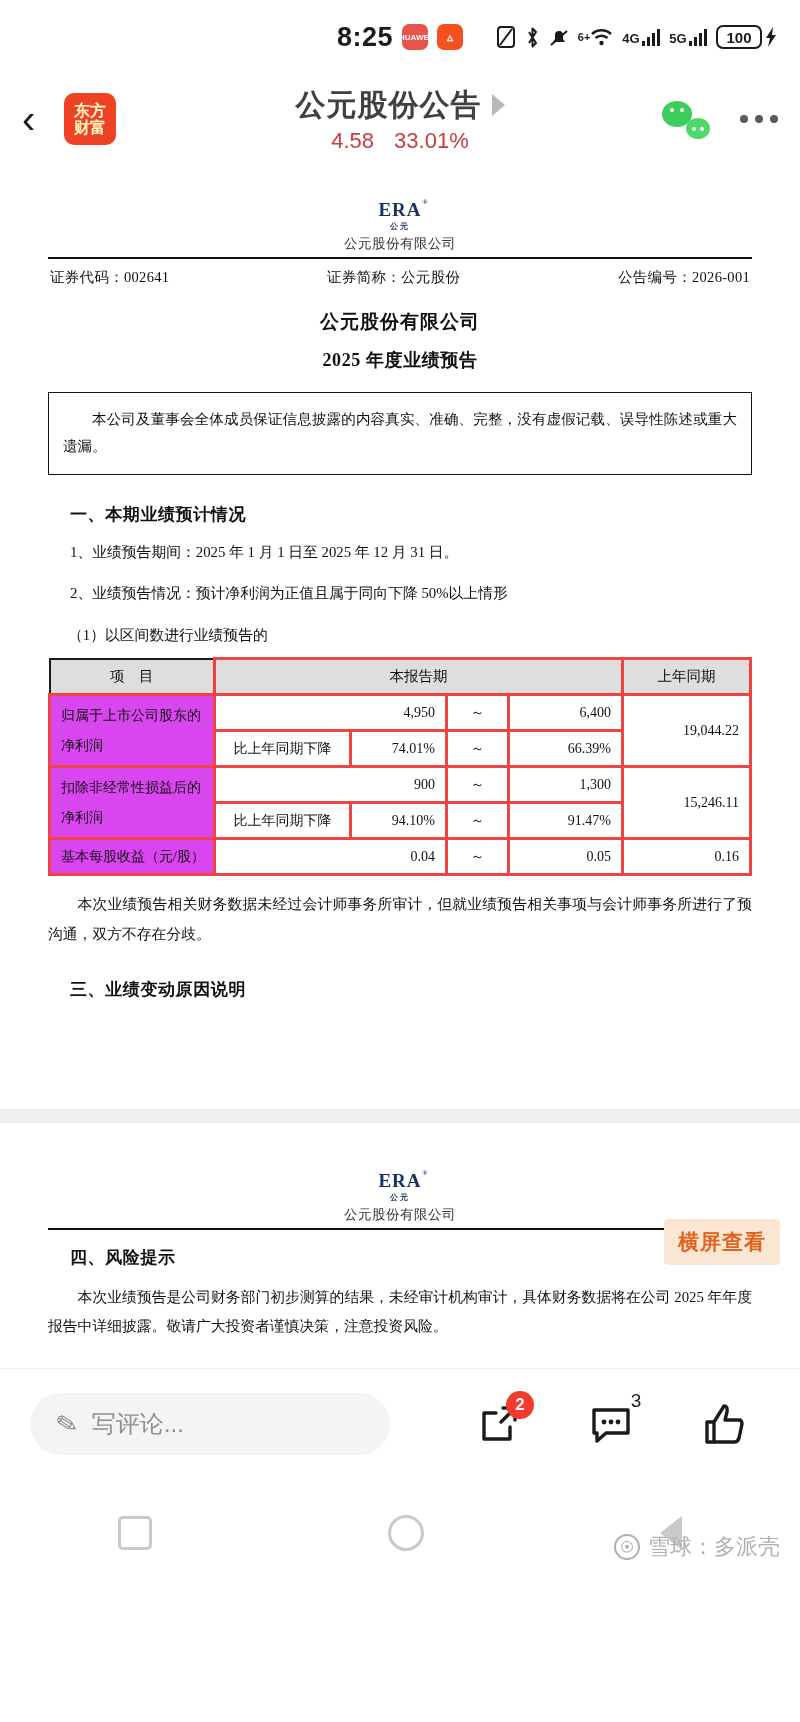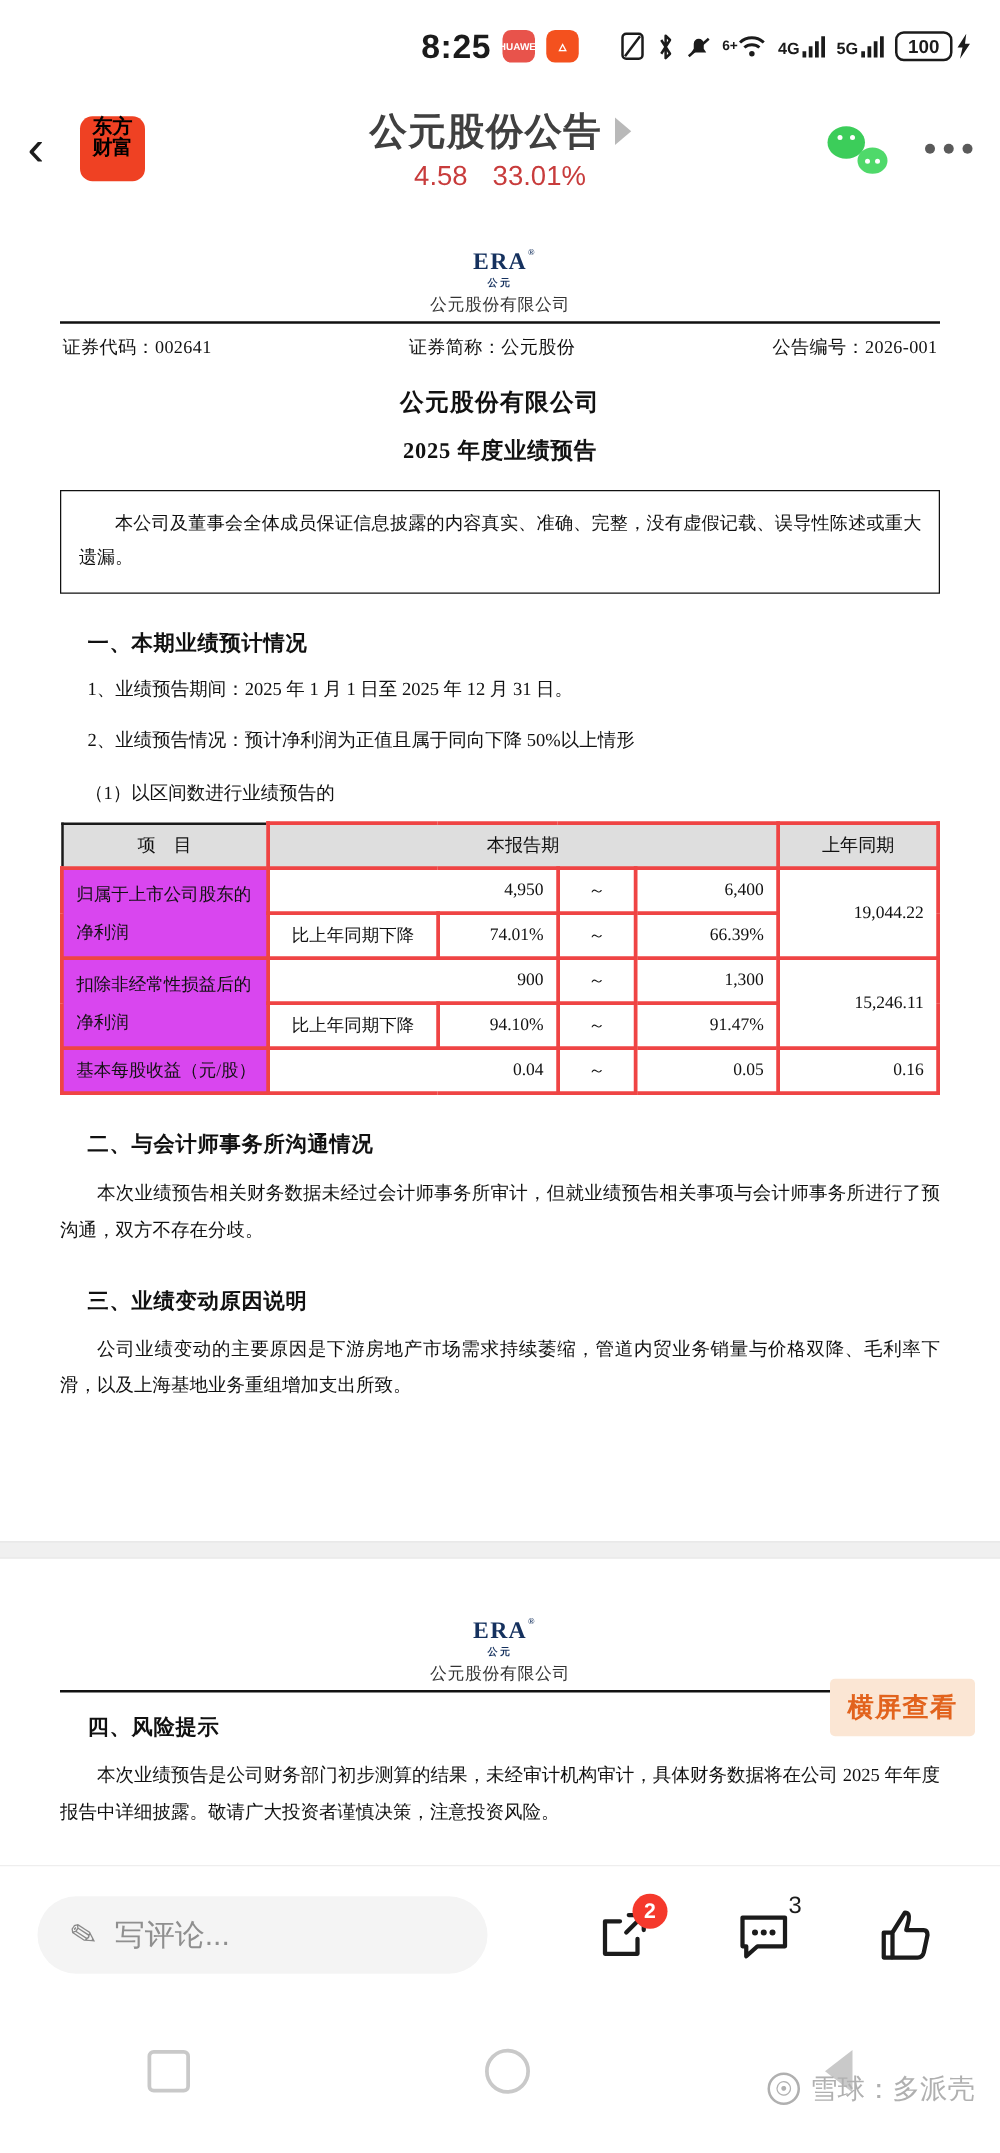--- a/index.html
+++ b/index.html
@@ -35,22 +35,22 @@
   .bars i:nth-child(3){height:13px}.bars i:nth-child(4){height:17px}
   .batt { display:flex; align-items:center; gap:2px; }
   .batt-body { width:46px; height:24px; border:2.5px solid #1b1b1b; border-radius:7px;
                display:flex; align-items:center; justify-content:center;
                font-size:15px; font-weight:700; color:#1b1b1b; }
 
   
   .navbar { height:90px; display:flex; align-items:center; padding:0 22px; position:relative; background:#fff; }
   .nav-back { font-size:40px; line-height:1; color:#1c1c1c; font-weight:300; width:34px; }
   .brand-badge {
-    width:52px; height:52px; border-radius:10px; background:#ef4123; color:#000000;
-    display:flex; flex-direction:column; align-items:center; 
+    width:52px; height:52px; border-radius:10px; background:#ef4123; color:#fef9c3;
+    display:flex; flex-direction:column; align-items:center; justify-content:center;
     font-size:16px; line-height:17px; font-weight:700; margin-left:8px; letter-spacing:0;
   }
   .nav-center { position:absolute; left:0; right:0; top:0; bottom:0;
                 display:flex; flex-direction:column; align-items:center; justify-content:center;
                 pointer-events:none; }
   .nav-title-row { display:flex; align-items:center; gap:10px; pointer-events:auto; }
   .nav-title { font-size:30px; font-weight:700; color:#404040; letter-spacing:1px; }
   .nav-caret { width:0;height:0;border-left:13px solid #b9b9b9;border-top:11px solid transparent;border-bottom:11px solid transparent; }
   .nav-sub { display:flex; gap:20px; font-size:22px; color:#c83c3c; margin-top:2px; pointer-events:auto; }
   .nav-right { margin-left:auto; display:flex; align-items:center; gap:30px; }
@@ -314,25 +314,23 @@
           <tr>
             <td class="lbl">基本每股收益（元/股）</td>
             <td class="num" colspan="2">0.04</td>
             <td class="tilde">～</td>
             <td class="num">0.05</td>
             <td class="num">0.16</td>
           </tr>
         </tbody>
       </table>
 
-      <div class="h2">二、与会计师事务所沟通情况</div>
       <div class="para indent">本次业绩预告相关财务数据未经过会计师事务所审计，但就业绩预告相关事项与会计师事务所进行了预沟通，双方不存在分歧。</div>
 
       <div class="h2">三、业绩变动原因说明</div>
-      <div class="para indent">公司业绩变动的主要原因是下游房地产市场需求持续萎缩，管道内贸业务销量与价格双降、毛利率下滑，以及上海基地业务重组增加支出所致。</div>
 
       <div class="gap"></div>
     </div>
 
     <div class="sep"></div>
 
     <div class="page2 doc">
       <div class="logo-wrap">
         <div class="logo-era">
           <span>ERA</span><sup>®</sup>

